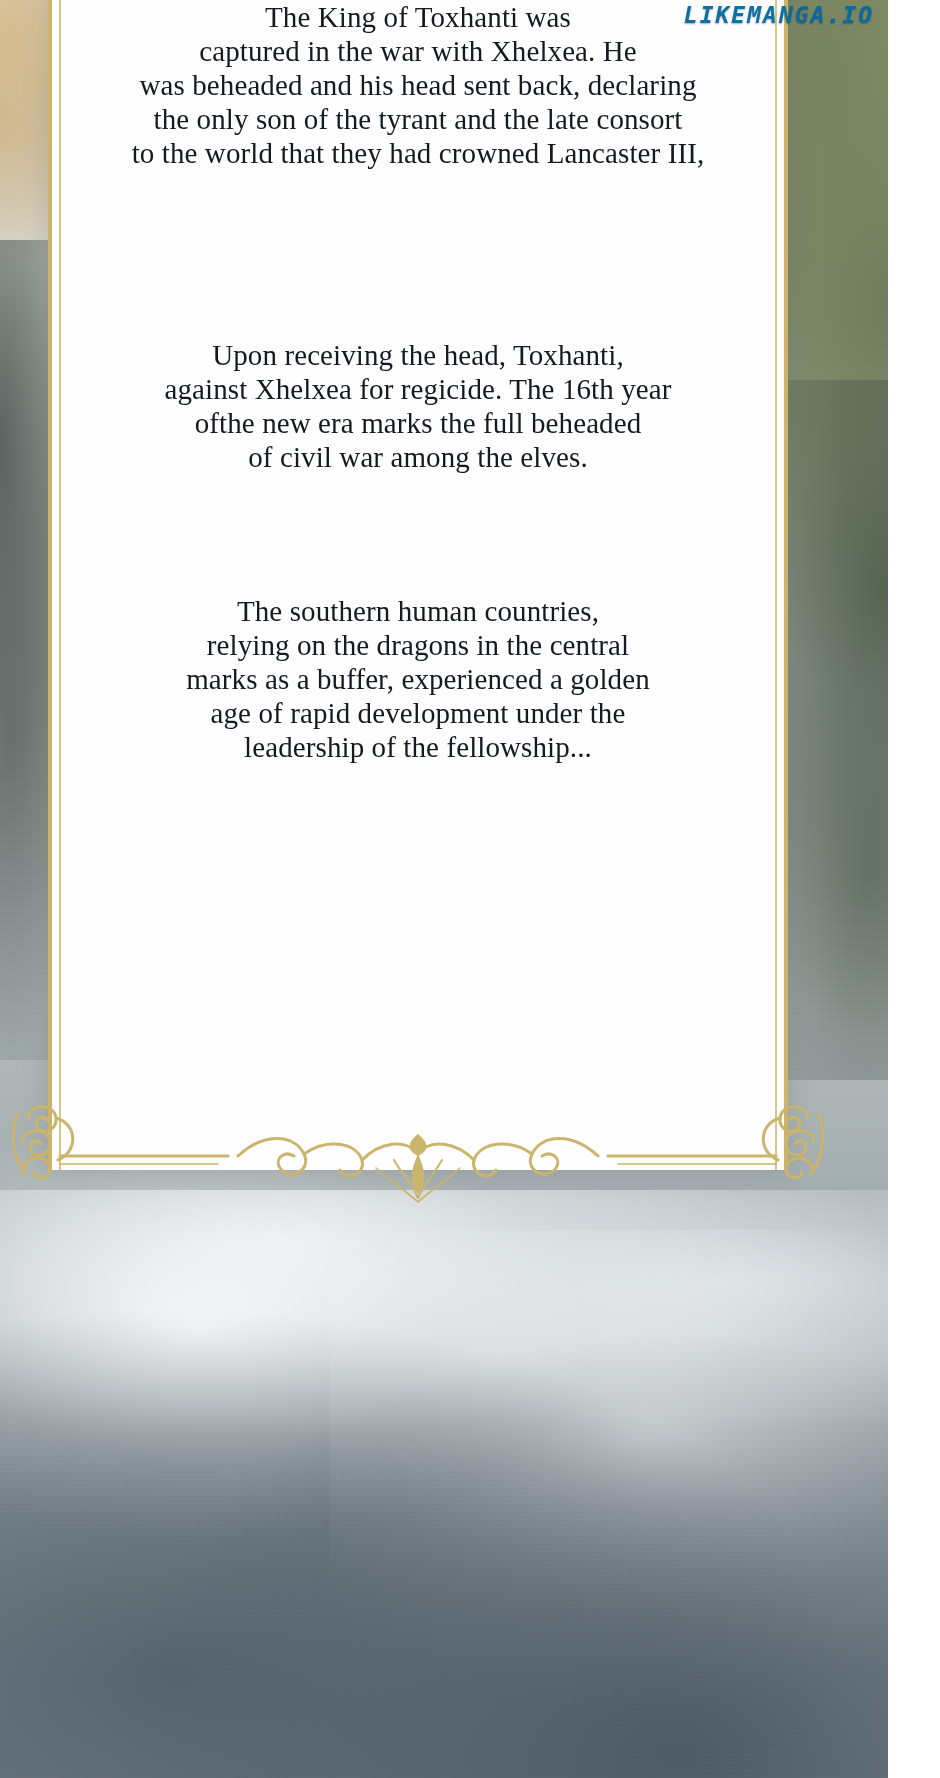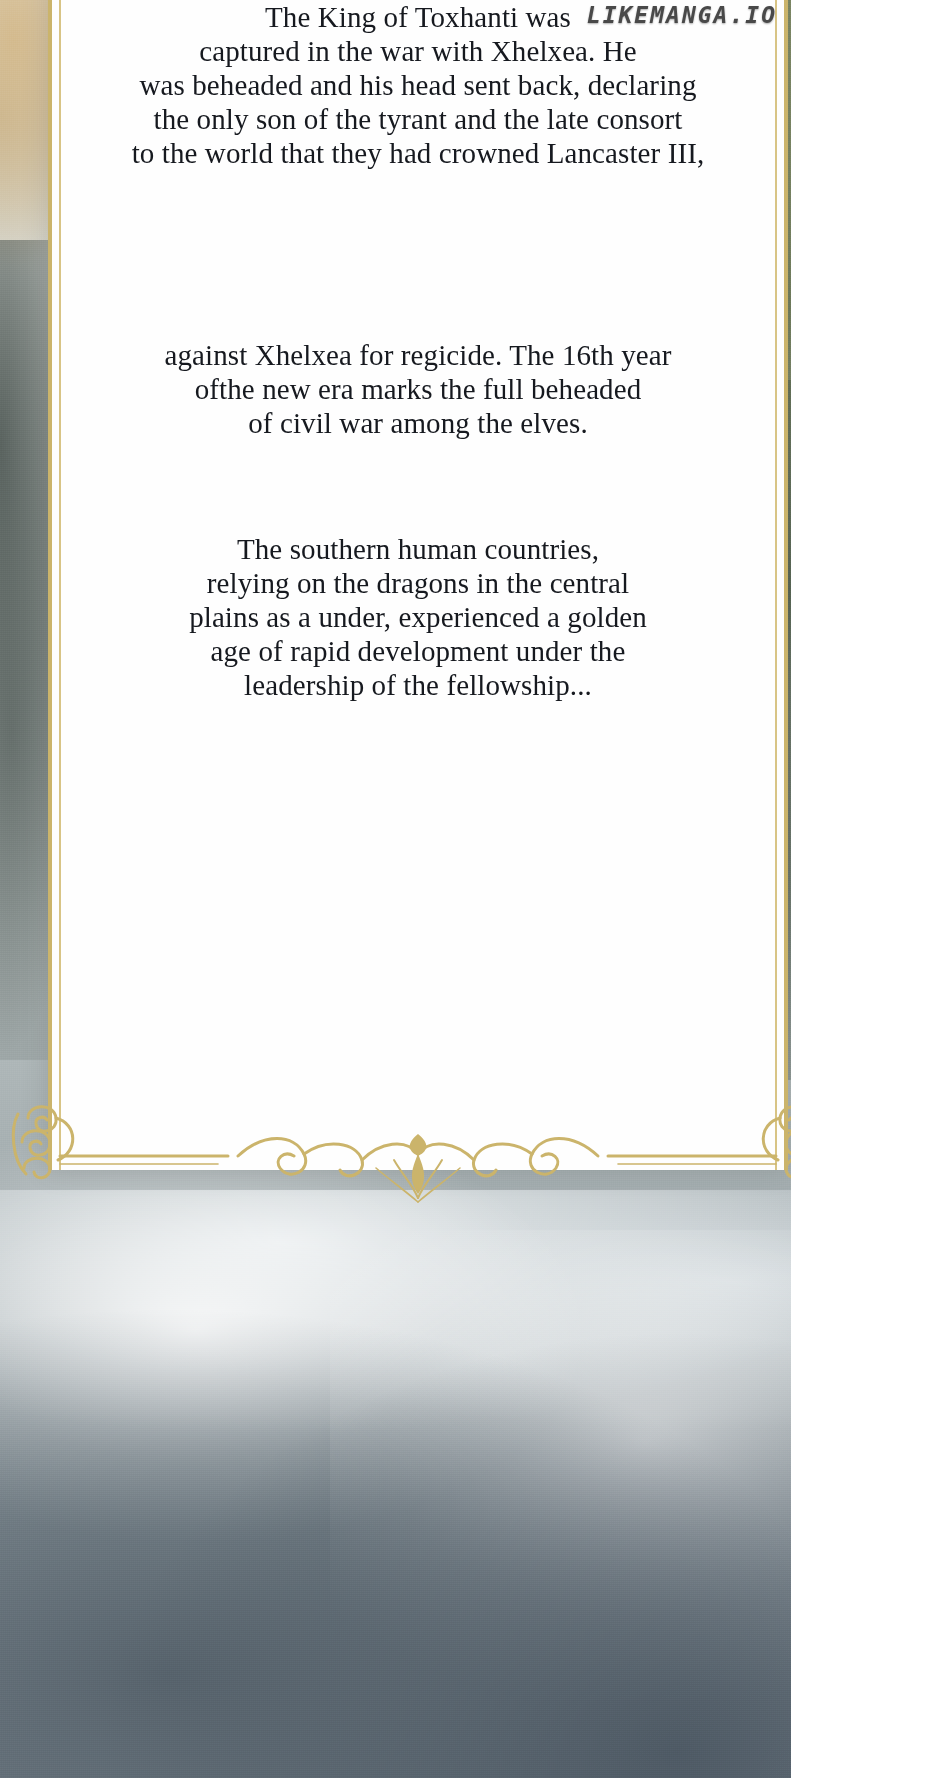--- a/index.html
+++ b/index.html
@@ -9,21 +9,21 @@
   }
   body {
     width: 940px;
     height: 1778px;
     overflow: hidden;
     font-family: "Liberation Serif", serif;
   }
 
   #page {
     position: relative;
-    width: 791px;
+    width: 888px;
     height: 1778px;
     overflow: hidden;
     background: #cfd3d2;
   }
 
   
   .bg-base {
     position: absolute;
     inset: 0;
     background:
@@ -160,33 +160,33 @@
     text-align: center;
     font-size: 29px;
     line-height: 34px;
     letter-spacing: 0.1px;
     color: #16191f;
   }
   .para .ln { display: block; white-space: pre; }
   .para.p1 { margin-top: 30px; }
   .para.p1 .ln:first-child { text-indent: 0; }
   .para.p2 { margin-top: 168px; }
-  .para.p3 { margin-top: 92px; }
+  .para.p3 { margin-top: 120px; }
 
   
   .watermark {
     position: absolute;
     right: 14px;
     top: 2px;
     font-family: "DejaVu Sans Mono", monospace;
     font-style: italic;
     font-weight: bold;
     font-size: 23px;
     letter-spacing: 2px;
-    color: #404040;
+    color: #0369a1;
     text-shadow: 0 1px 2px rgba(0,0,0,0.35);
     opacity: 0.95;
   }
 
   
   .ornament {
     position: absolute;
     left: 8px;
     top: 1098px;
     width: 820px;
@@ -219,29 +219,30 @@
 
       <div class="para p1">
         <span class="ln">The King of Toxhanti was</span>
         <span class="ln">captured in the war with Xhelxea. He</span>
         <span class="ln">was beheaded and his head sent back, declaring</span>
         <span class="ln">the only son of the tyrant and the late consort</span>
         <span class="ln">to the world that they had crowned Lancaster III,</span>
       </div>
 
       <div class="para p2">
+        <span class="ln">Upon receiving the head, Toxhanti,</span>
         <span class="ln">against Xhelxea for regicide. The 16th year</span>
         <span class="ln">ofthe new era marks the full beheaded</span>
         <span class="ln">of civil war among the elves.</span>
       </div>
 
       <div class="para p3">
         <span class="ln">The southern human countries,</span>
         <span class="ln">relying on the dragons in the central</span>
-        <span class="ln">plains as a under, experienced a golden</span>
+        <span class="ln">marks as a buffer, experienced a golden</span>
         <span class="ln">age of rapid development under the</span>
         <span class="ln">leadership of the fellowship...</span>
       </div>
 
     </div>
   </div>
 
   <div class="ornament">
     <svg width="820" height="110" viewBox="0 0 820 110" xmlns="http://www.w3.org/2000/svg">
       <g fill="none" stroke="#cbb46b" stroke-width="3" stroke-linecap="round">

